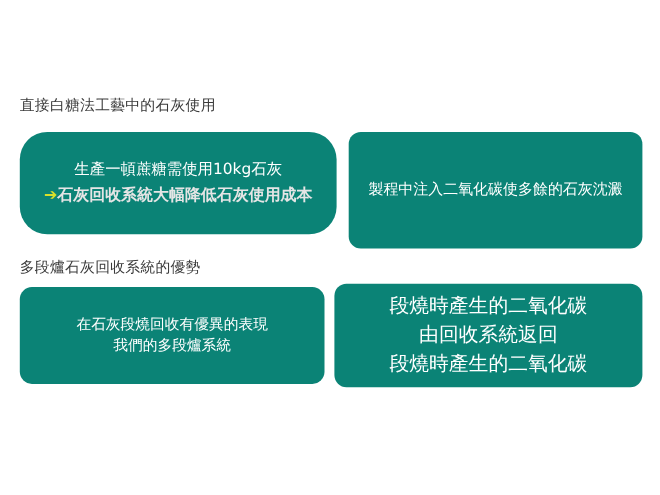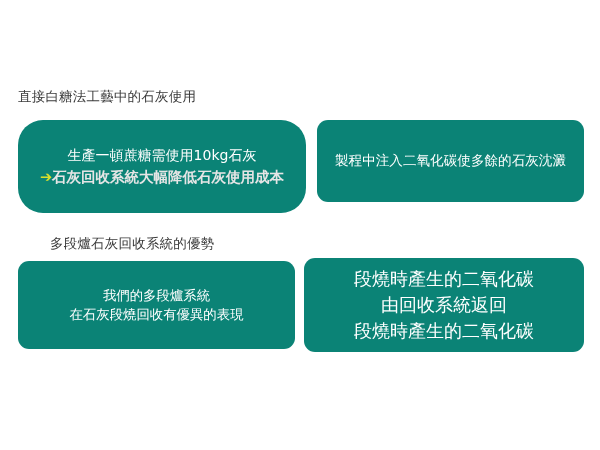--- a/index.html
+++ b/index.html
@@ -29,38 +29,38 @@
     position: absolute;
     font-size: 13.5px;
     line-height: 1.2;
     color: #3a3a3a;
     letter-spacing: 0.2px;
     white-space: nowrap;
     font-weight: 400;
   }
 
   #heading-1 { left: 18px; top: 88px; }
-  #heading-2 { left: 18px; top: 235px; margin-left: 32px; }
+  #heading-2 { left: 18px; top: 235px; }
 
   .card {
     position: absolute;
     background: #0b8376;
     border-radius: 11px;
     box-sizing: border-box;
     display: flex;
     flex-direction: column;
     align-items: center;
     justify-content: center;
     text-align: center;
     color: #ffffff;
     padding: 6px 8px;
   }
 
   #card-1 { left: 18px;  top: 120px; width: 288px; height: 93px; border-radius: 25px; }
-  #card-2 { left: 317px; top: 120px; width: 267px; height: 82px; }
+  #card-2 { left: 317px; top: 120px; width: 267px; height: 106px; }
   #card-3 { left: 18px;  top: 261px; width: 277px; height: 88px; }
   #card-4 { left: 304px; top: 258px; width: 280px; height: 94px; }
 
   .card-line {
     display: block;
     white-space: nowrap;
     line-height: 1.45;
   }
 
   .line-white {
@@ -98,22 +98,22 @@
     <span class="card-line"><span class="arrow-icon">➔</span><span class="line-accent">石灰回收系統大幅降低石灰使用成本</span></span>
   </div>
 
   <div class="card" id="card-2">
     <span class="card-line line-white">製程中注入二氧化碳使多餘的石灰沈澱</span>
   </div>
 
   <div class="section-heading" id="heading-2">多段爐石灰回收系統的優勢</div>
 
   <div class="card" id="card-3">
+    <span class="card-line line-white">在石灰段燒回收有優異的表現</span>
     <span class="card-line line-white">我們的多段爐系統</span>
-    <span class="card-line line-white">在石灰段燒回收有優異的表現</span>
   </div>
 
   <div class="card" id="card-4">
     <span class="card-line line-white">段燒時產生的二氧化碳</span>
     <span class="card-line line-white">由回收系統返回</span>
     <span class="card-line line-white">段燒時產生的二氧化碳</span>
   </div>
 
 </div>
 

